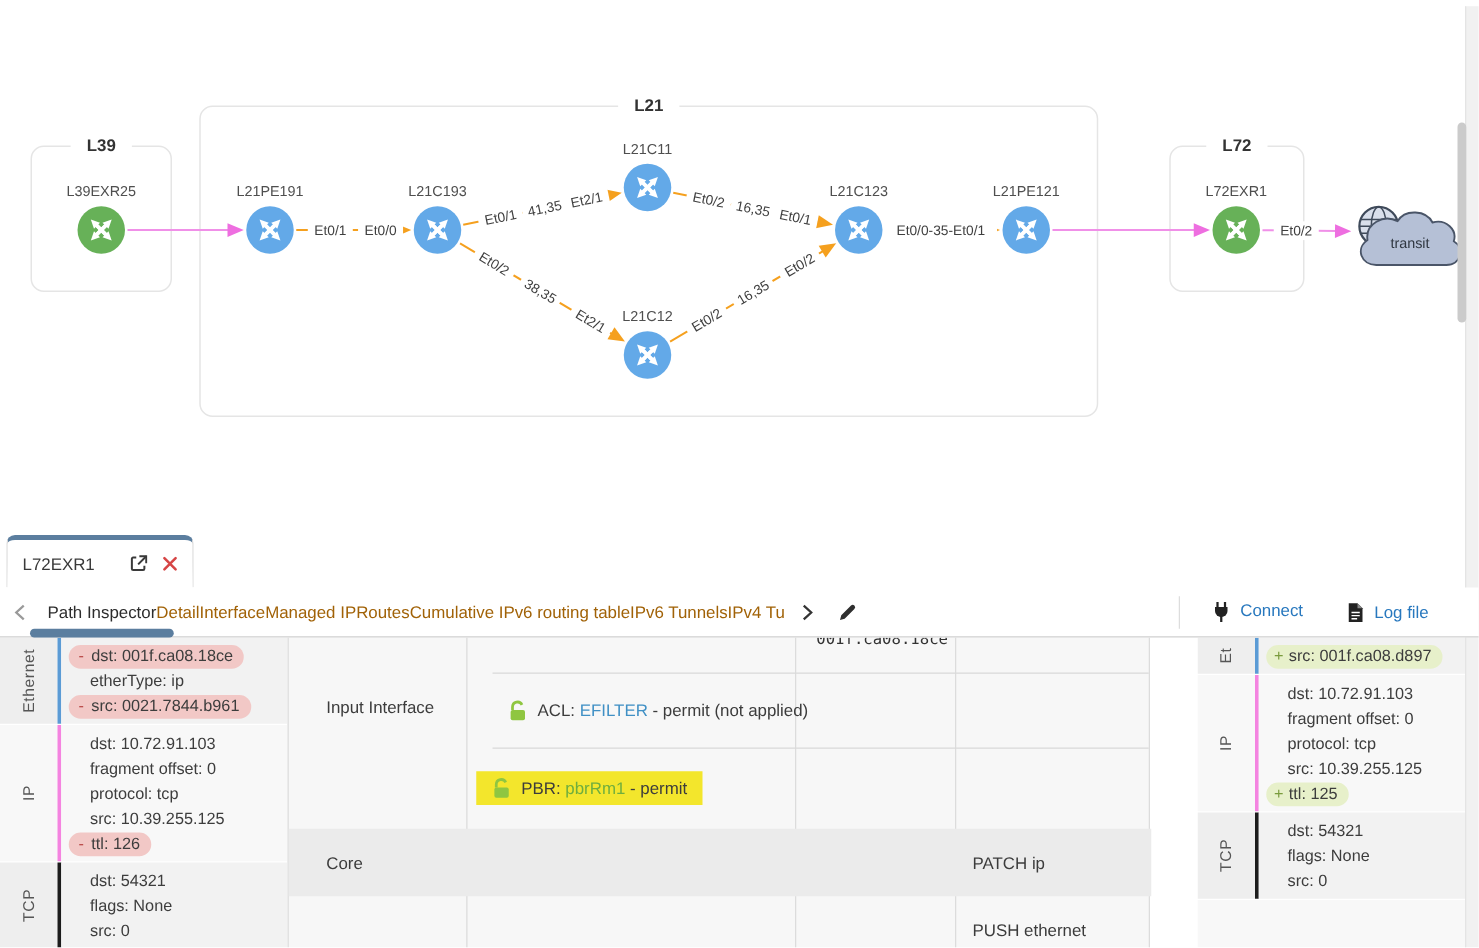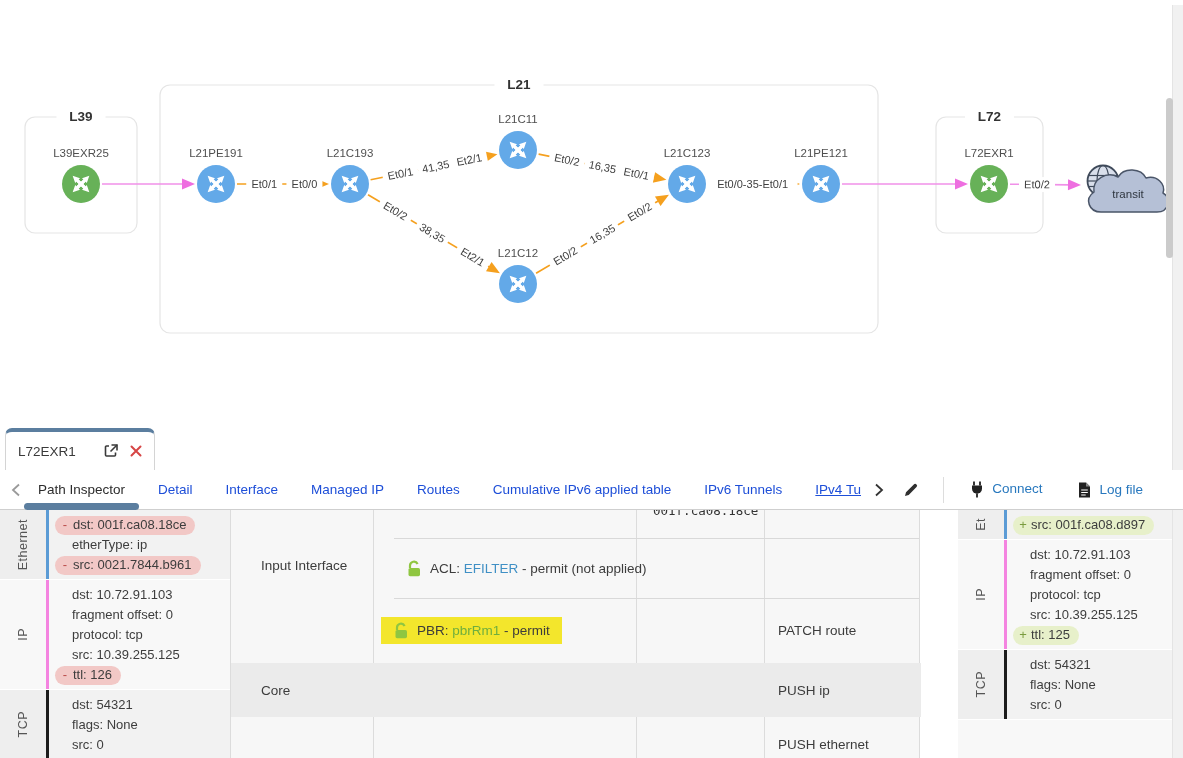--- a/index.html
+++ b/index.html
@@ -21,23 +21,23 @@
     display:flex; align-items:center; padding:0 12px; z-index:6; }
   #device-tab .title { flex:1; font-size:13.5px; color:#3a3a3a; }
   #device-tab svg { display:block; }
   #device-tab .ext { margin-right:12px; cursor:pointer; }
   #device-tab .close { cursor:pointer; }
 
   
   #tab-bar { position:absolute; left:0; top:470px; width:1183px; height:40px; background:#fff;
     border-bottom:1px solid #cfcfcf; display:flex; align-items:center; padding-left:6px; z-index:5; }
   .chev { width:20px; height:20px; display:flex; align-items:center; justify-content:center; cursor:pointer; }
-  #tabs { display:flex; align-items:center; gap:33px; margin-left:12px; list-style:none; }
-  #tabs li { position:relative; font-size:13.5px; color:#1d4ed8; white-space:nowrap; cursor:pointer; }
-  #tabs li.truncated { max-width:48px; overflow:hidden;text-decoration:underline; }
+  #tabs { display:flex; align-items:center; margin-left:12px; list-style:none; }
+  #tabs li { position:relative; font-size:13.5px; color:#a16207; white-space:nowrap; cursor:pointer; }
+  #tabs li.truncated { max-width:48px; overflow:hidden; }
   #tabs li.active { color:#2c2c2c; }
   #tabs li.active::after { content:''; position:absolute; left:-14px; right:-14px; bottom:-13px;
     height:7px; border-radius:7px; background:#5b7e9f; }
   #edit-pencil { margin-left:14px; cursor:pointer; display:flex; align-items:center; }
   #bar-right { margin-left:auto; display:flex; align-items:center; margin-right:24px; }
   #bar-divider { width:1px; height:26px; background:#ddd; margin-right:26px; }
   .bar-btn { display:flex; align-items:flex-start; gap:8px; font-size:13.5px; color:#2878be;
     cursor:pointer; margin-right:36px; }
   .bar-btn:last-child { margin-right:16px; }
 
@@ -339,21 +339,21 @@
       <svg width="10" height="14" viewBox="0 0 10 14">
           <polyline points="8,1.5 2,7 8,12.5" fill="none" stroke="#9a9a9a" stroke-width="1.8"></polyline>
         </svg>
     </span>
     <ul id="tabs">
         <li class="active">Path Inspector</li>
         <li>Detail</li>
         <li>Interface</li>
         <li>Managed IP</li>
         <li>Routes</li>
-        <li>Cumulative IPv6 applied table</li>
+        <li>Cumulative IPv6 routing table</li>
         <li>IPv6 Tunnels</li>
         <li class="truncated">IPv4 Tu</li>
       </ul>
     <span class="chev" style="margin-left:8px;">
       <svg width="10" height="14" viewBox="0 0 10 14">
           <polyline points="2,1.5 8,7 2,12.5" fill="none" stroke="#333" stroke-width="1.8"></polyline>
         </svg>
     </span>
     <span id="edit-pencil">
       <svg width="16" height="16" viewBox="0 0 16 16">
@@ -458,25 +458,24 @@
       <div class="tcell" style="left:150px; top:88px; height:65px;">
         <span class="pbr-highlight">
           <svg width="16" height="17" viewBox="0 0 16 17">
               <path d="M4 8 V5.6 a4 4 0 0 1 7.6 -1.7" fill="none" stroke="#8fc641" stroke-width="2.2"></path>
               <rect x="2.5" y="8" width="11.5" height="8.2" rx="1.6" fill="#8fc641"></rect>
             </svg>
           <span><span>PBR: </span><span class="pbr-name">pbrRm1</span><span> - permit</span></span>
         </span>
       </div>
 
-      <div class="tcell" style="left:547px; top:88px; height:65px;">PATCH route</div>
 
       <div class="tcell" style="left:30px; top:153px; height:54px;">Core</div>
 
-      <div class="tcell" style="left:547px; top:153px; height:54px;">PUSH ip</div>
+      <div class="tcell" style="left:547px; top:153px; height:54px;">PATCH ip</div>
 
       <div class="tcell" style="left:547px; top:220px; height:28px;">PUSH ethernet</div>
     </div>
 
     <div id="right-packet" class="packet-panel">
         <div class="psec gray" style="height: 30px;">
           <div class="plabel">
             <span>Et</span>
           </div>
           <div class="pbar" style="background: rgb(91, 155, 213);"></div>

